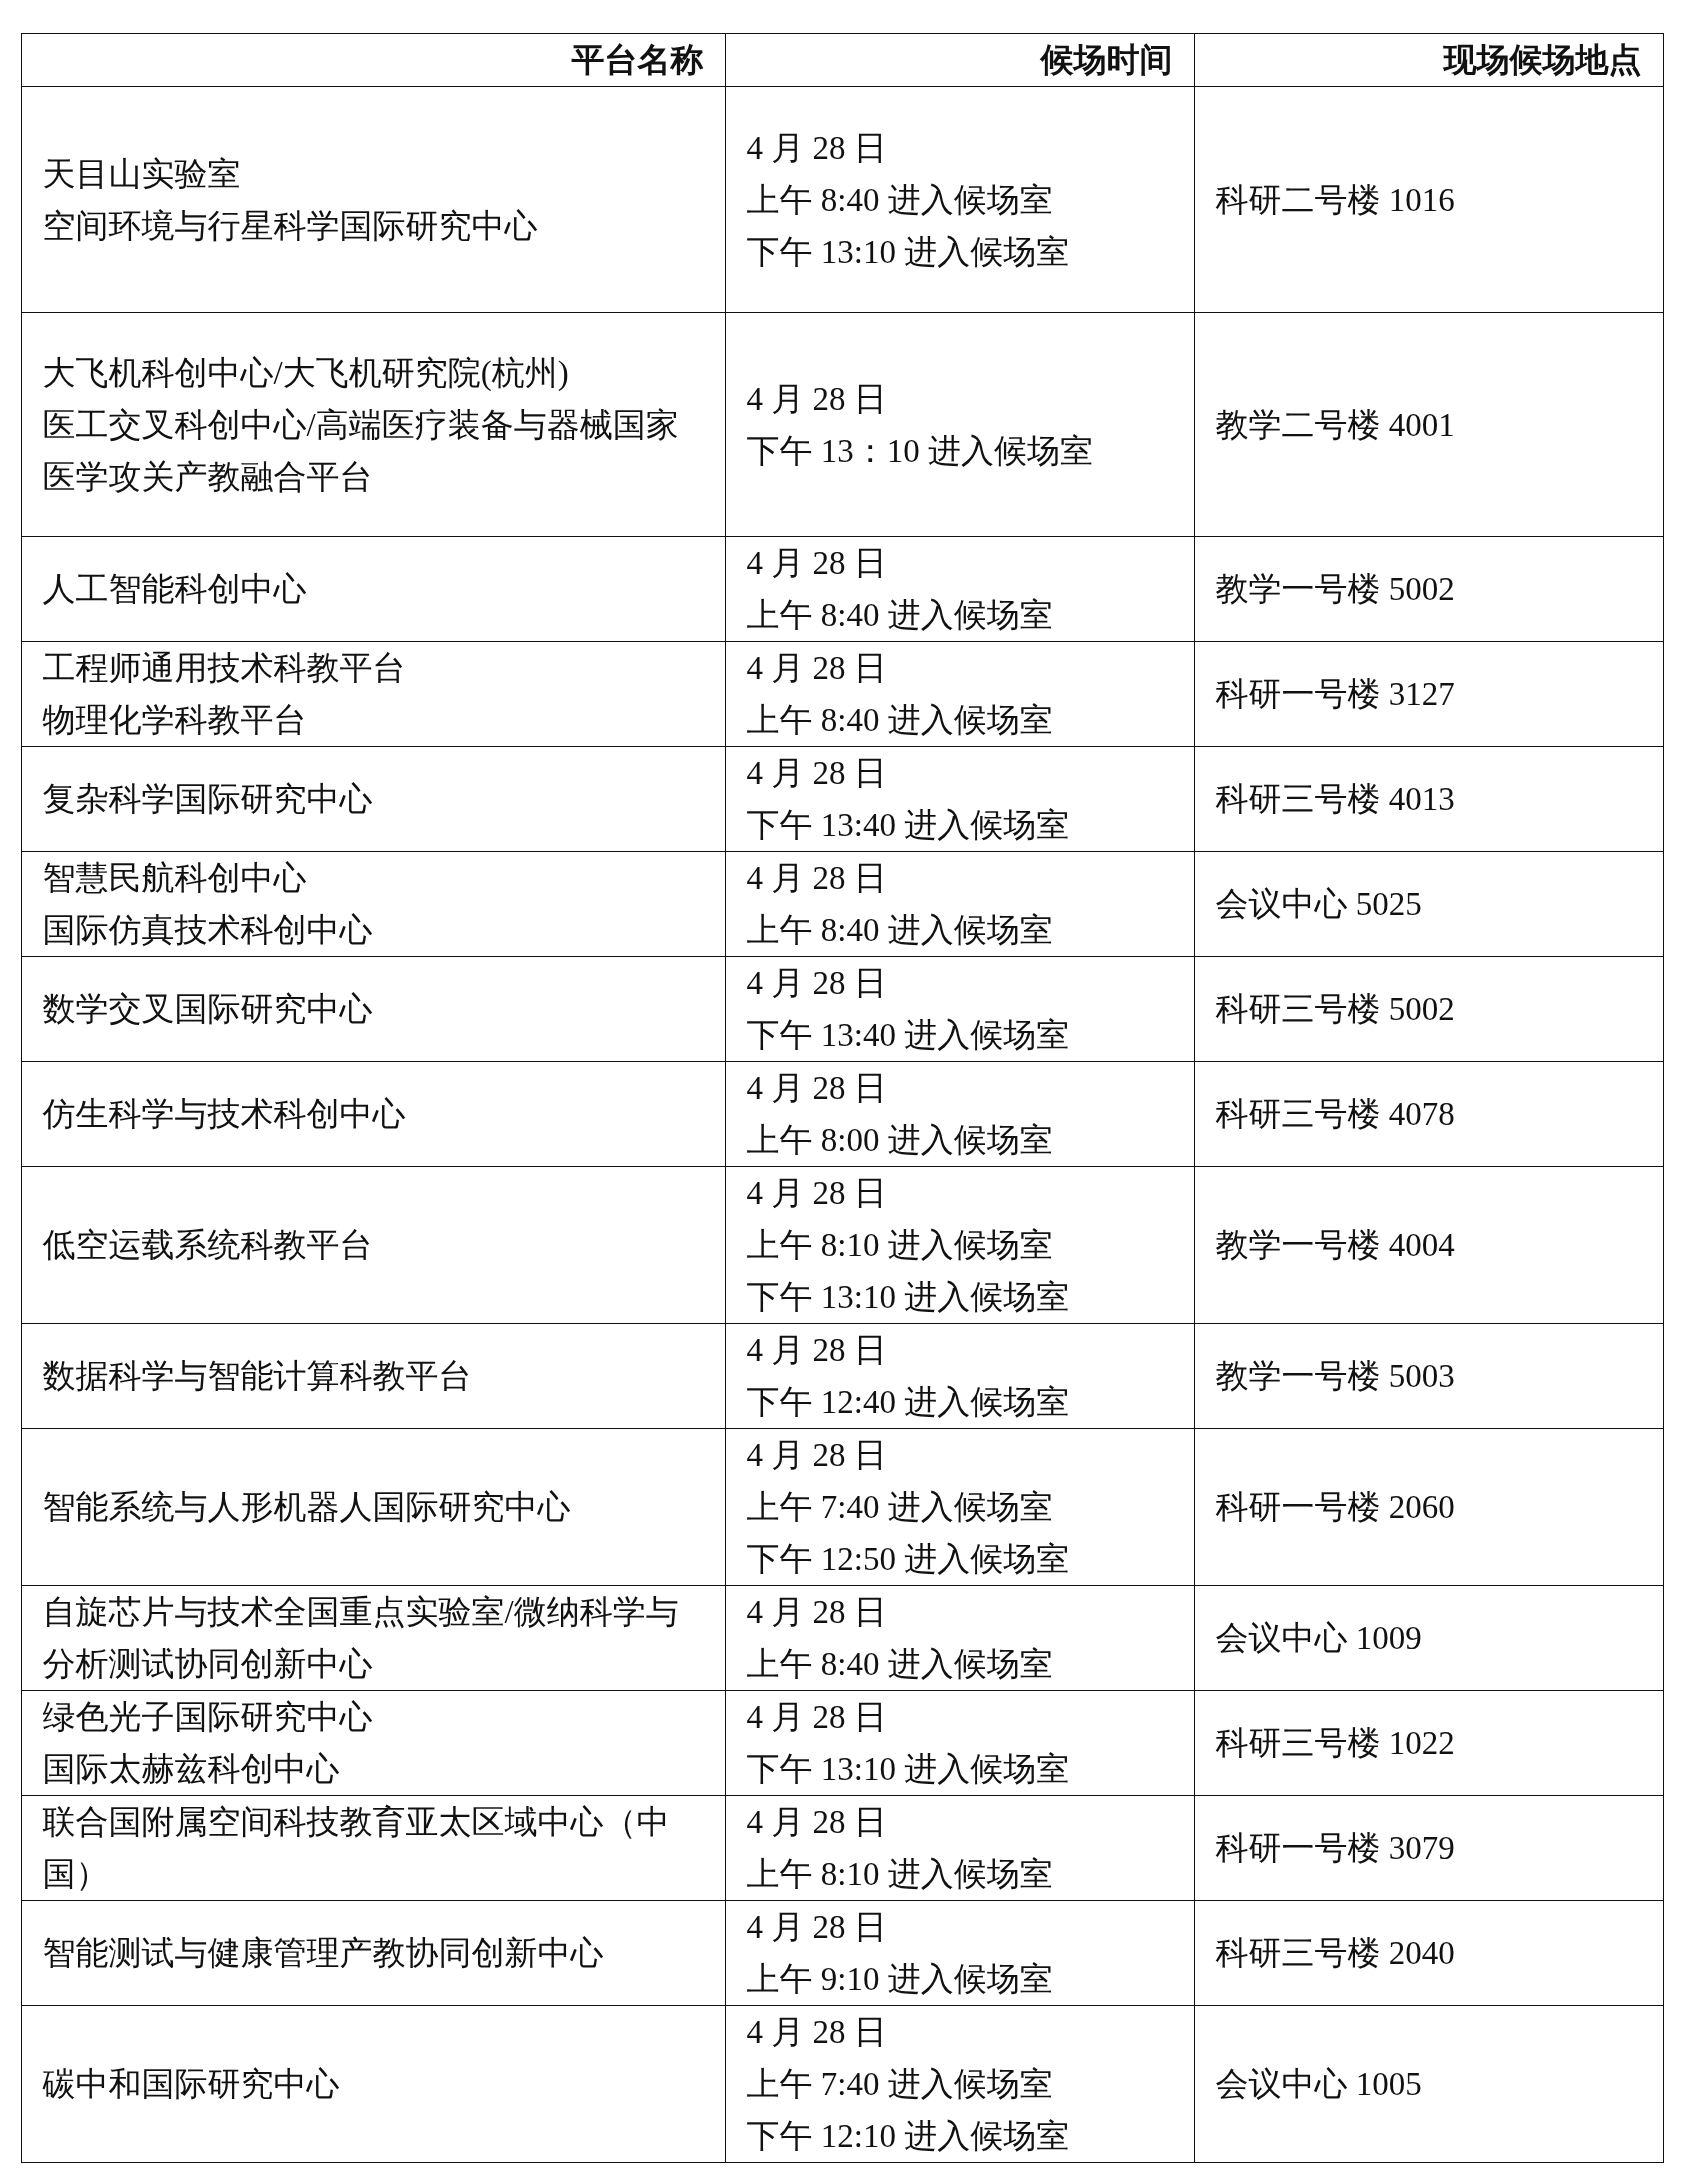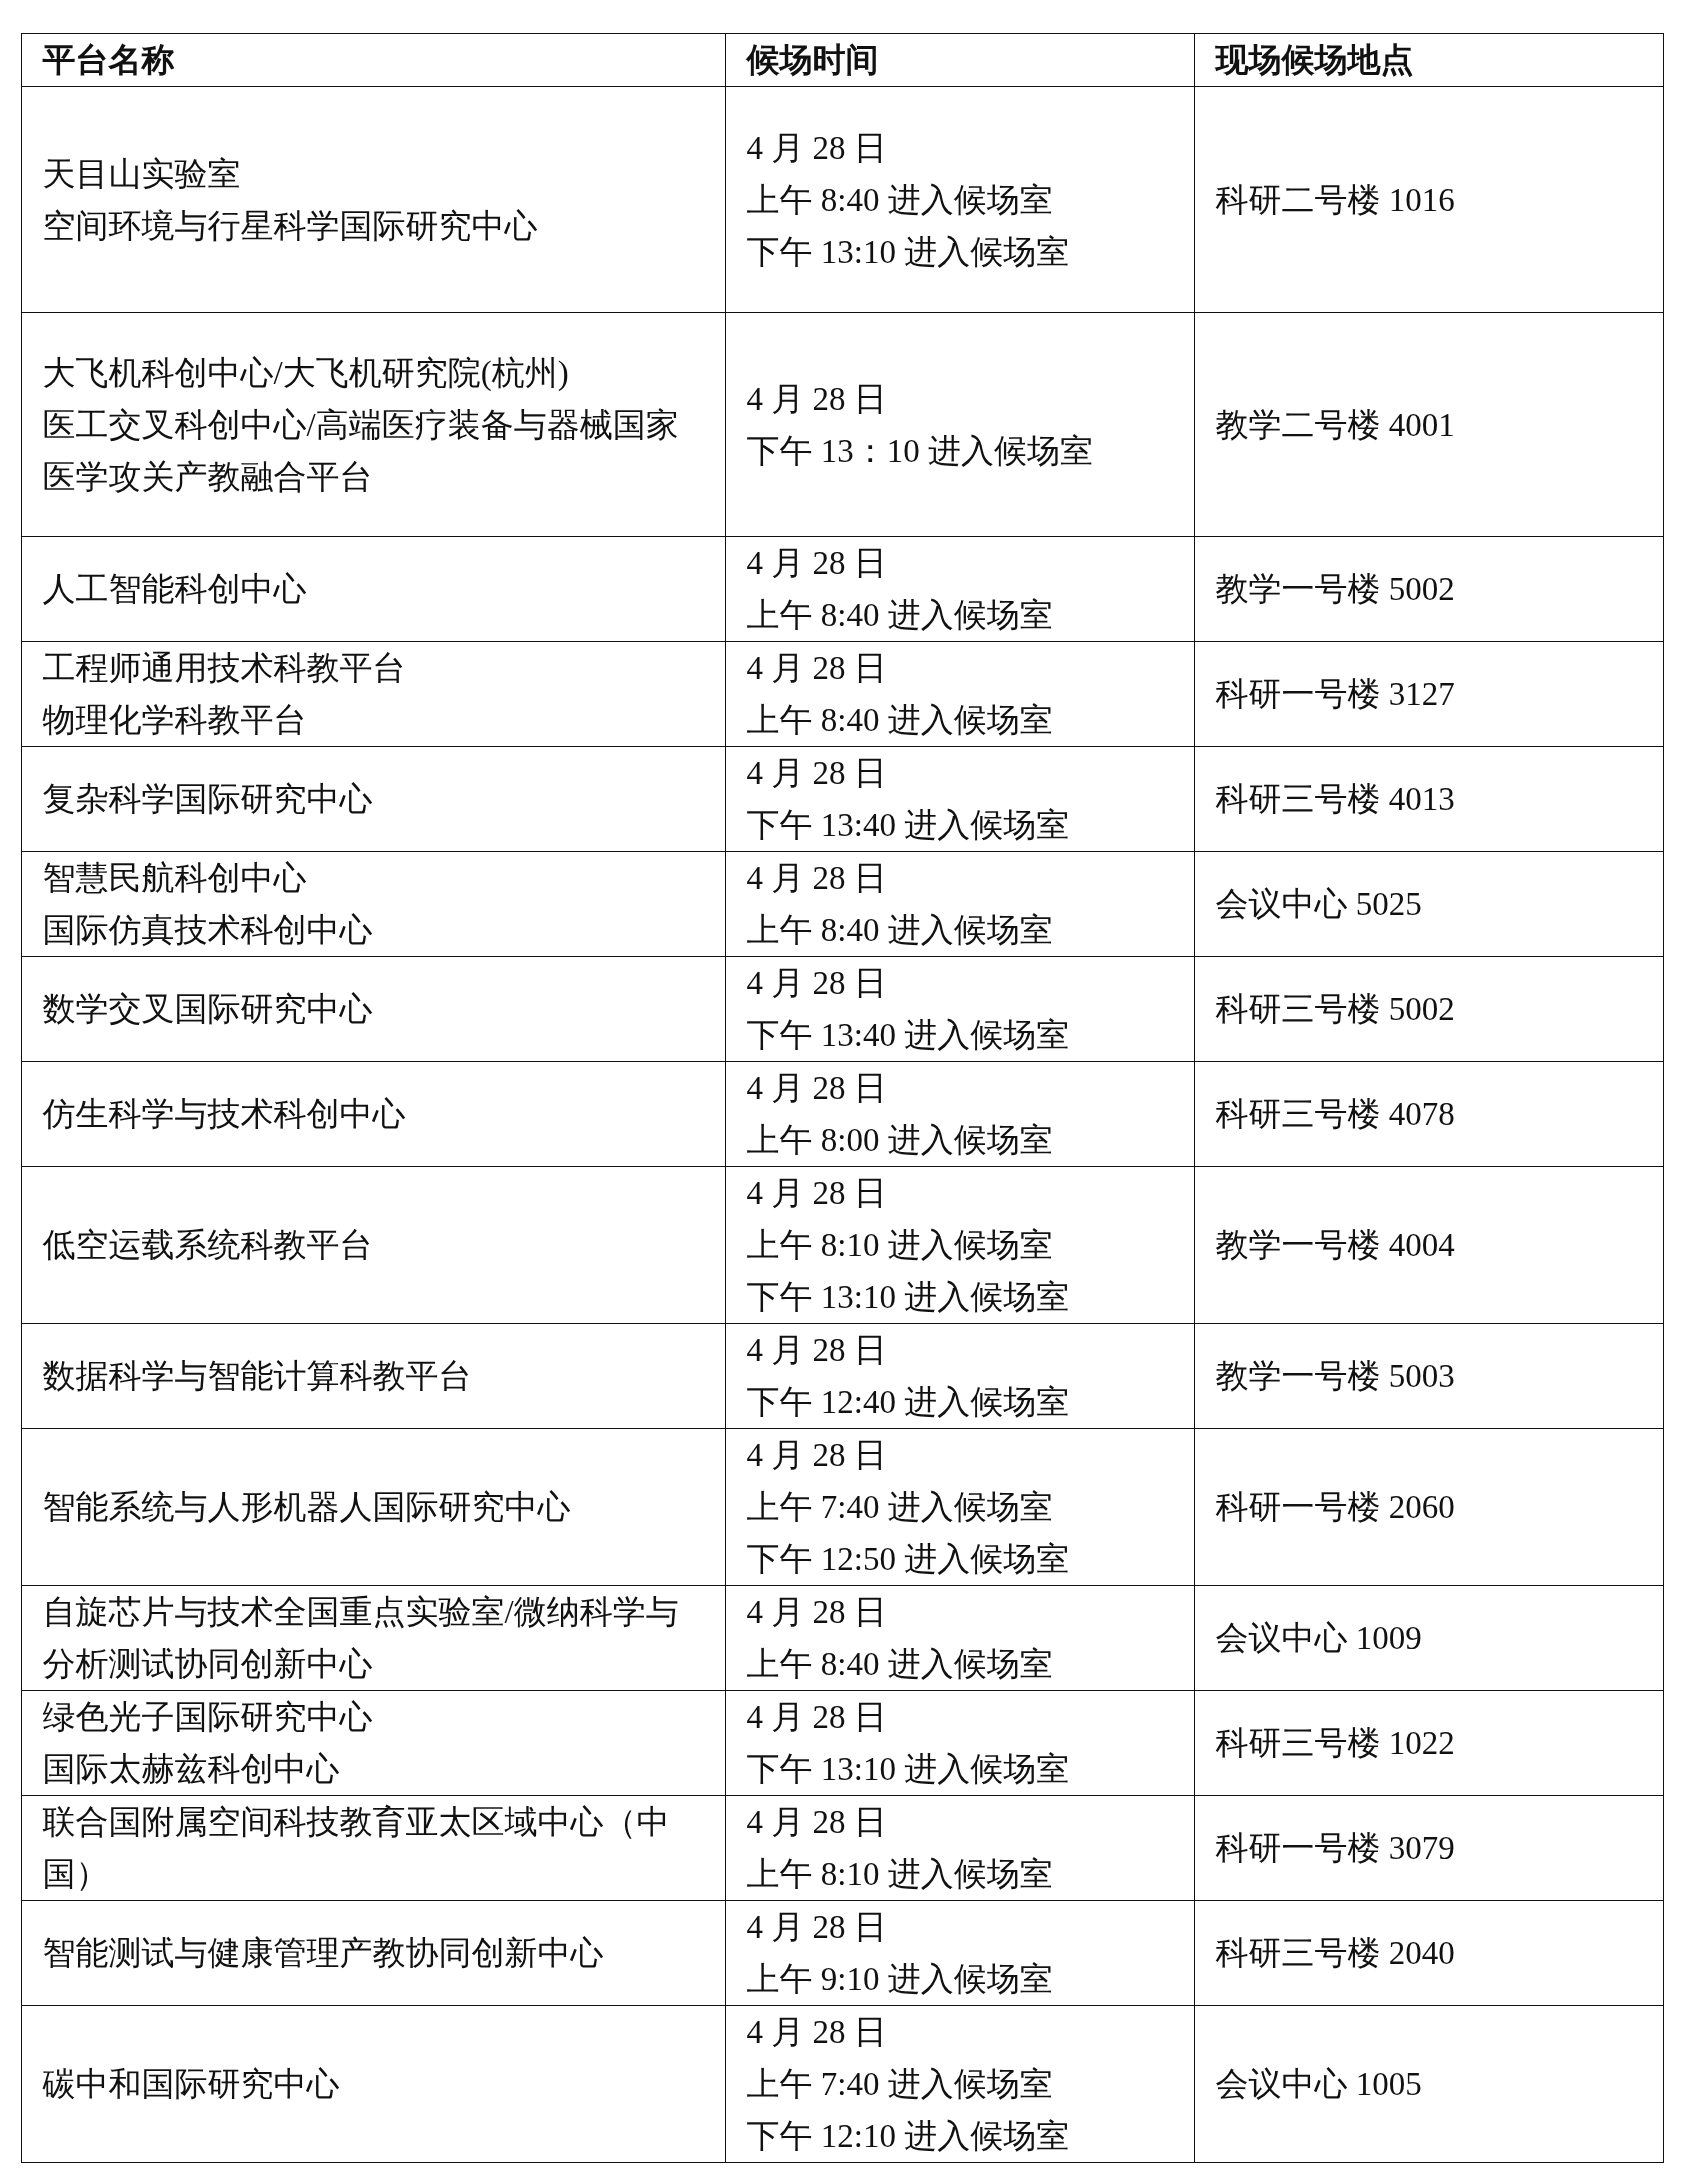--- a/index.html
+++ b/index.html
@@ -1,20 +1,20 @@
 <!DOCTYPE html>
 <html style="font-size:10px"><head>
 <meta charset="utf-8">
 <style>
   html, body { margin:0; padding:0; background:#ffffff; }
   body { width:1698px; height:2183px; position:relative; overflow:hidden;
          font-family: "Liberation Serif", "DejaVu Serif", serif; color:#111; }
   table { position:absolute; left:20.5px; top:33px; width:1643px; border-collapse:collapse; table-layout:fixed; }
   td, th { border:1.9px solid #111; vertical-align:middle; padding:0 21px; font-size:33px; line-height:52px; font-weight:normal; }
-  th { height:52px; text-align:left; font-weight:bold; }
+  th { height:52px; text-align:right; font-weight:bold; }
   col.c1 { width:704px; } col.c2 { width:469px; } col.c3 { width:469px; }
   .line { display:block; white-space:nowrap; }
   .name .line { white-space:normal; }
 </style>
 </head>
 <body>
 
 <table>
   <colgroup>
       <col class="c1">

